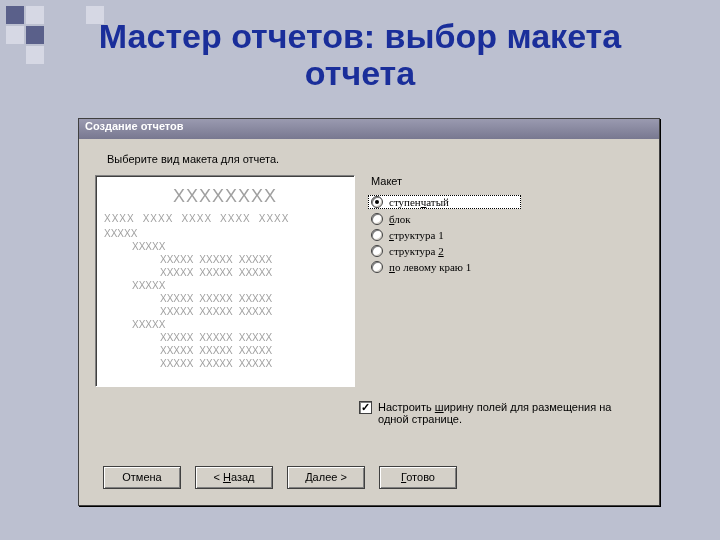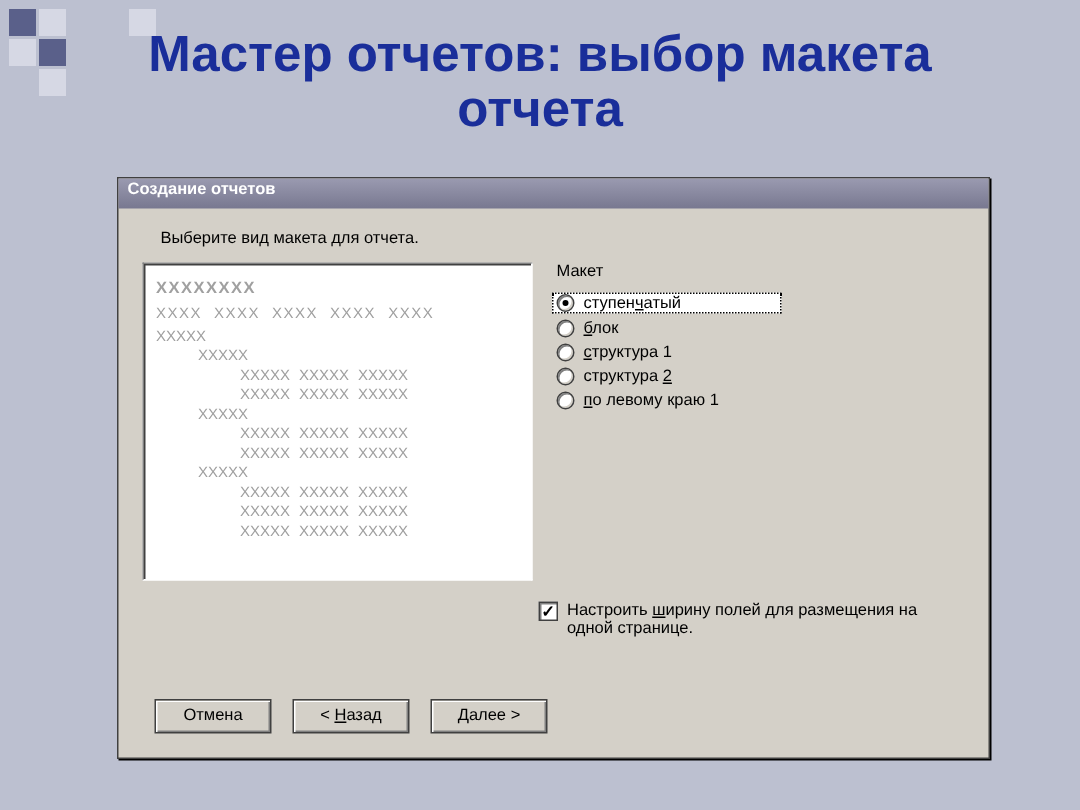--- a/index.html
+++ b/index.html
@@ -58,34 +58,35 @@
     width: 260px; height: 212px;
     background: #fff;
     border: 1px solid #808080;
     border-right-color: #fff; border-bottom-color: #fff;
     box-shadow: inset 1px 1px 0 #404040;
     padding: 10px 8px;
     color: #a0a0a0;
     font-size: 10px;
     overflow: hidden;
   }
-  .pv-h1 { font-size: 11px; font-weight: bold; letter-spacing: 1px; margin-bottom: 6px; }
+  .pv-h1 { font-size: 18px; font-weight: normal; letter-spacing: 1px; margin-bottom: 6px; text-align: center; }
   .pv-cols { letter-spacing: 1px; margin: 2px 0 4px 0; display:flex; gap:8px;}
   .pv-cols span{ }
   .pv-row { display: flex; margin: 2px 0; }
   .pv-i1 { margin-left: 0; }
   .pv-i2 { margin-left: 28px; }
   .pv-i3 { margin-left: 56px; display:flex; gap:6px;}
   .right-col { flex: 1; display: flex; }
   .group { }
   .group-title { font-size: 11px; margin-bottom: 8px; }
   .opt {
     display: flex; align-items: center;
     margin: 4px 0; font-size: 11px;
     cursor: default;
+    font-family: Liberation Serif, serif;
   }
   .radio {
     width: 12px; height: 12px; border-radius: 50%;
     border: 1px solid #404040;
     background: #fff;
     box-shadow: inset -1px -1px 0 #d4d0c8, inset 1px 1px 0 #808080;
     margin-right: 6px;
     position: relative; flex-shrink:0;
   }
   .radio.checked::after {
@@ -254,14 +255,15 @@
 
   <div class="check-row">
     <div class="checkbox">✓</div>
     <span>Настроить <span class="ul">ш</span>ирину полей для размещения на одной странице.</span>
   </div>
 
   <div class="buttons">
     <div class="btn">Отмена</div>
     <div class="btn">&lt; <span class="ul">Н</span>азад</div>
     <div class="btn"><span class="ul">Д</span>алее &gt;</div>
+    <div class="btn"><span class="ul">Г</span>отово</div>
   </div>
 </div>
 
 </body></html>

